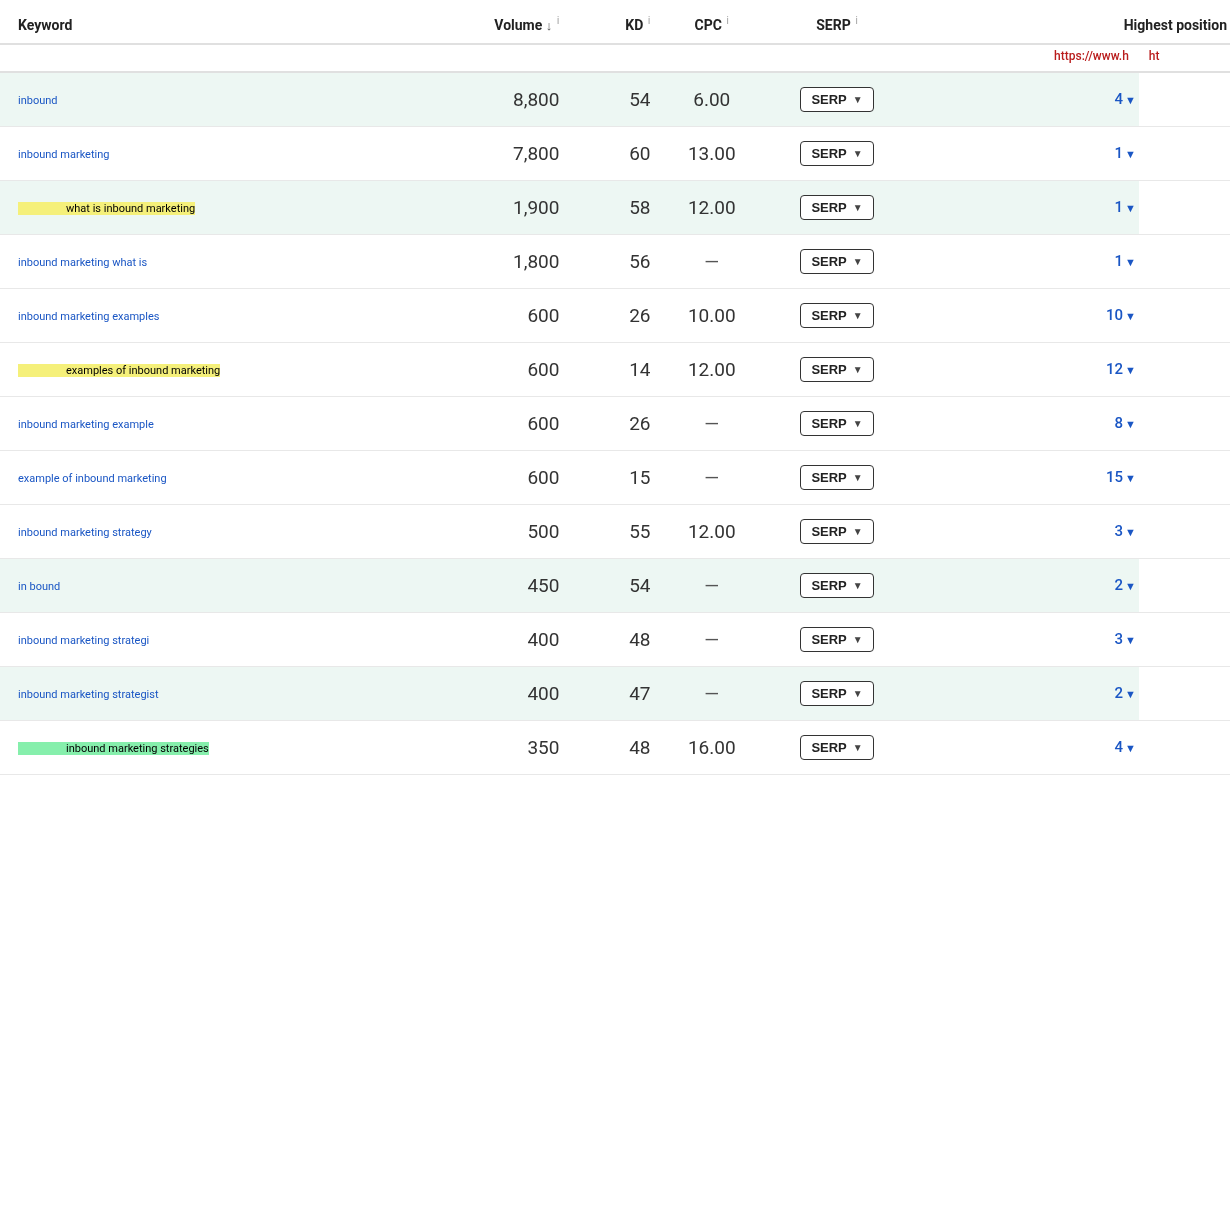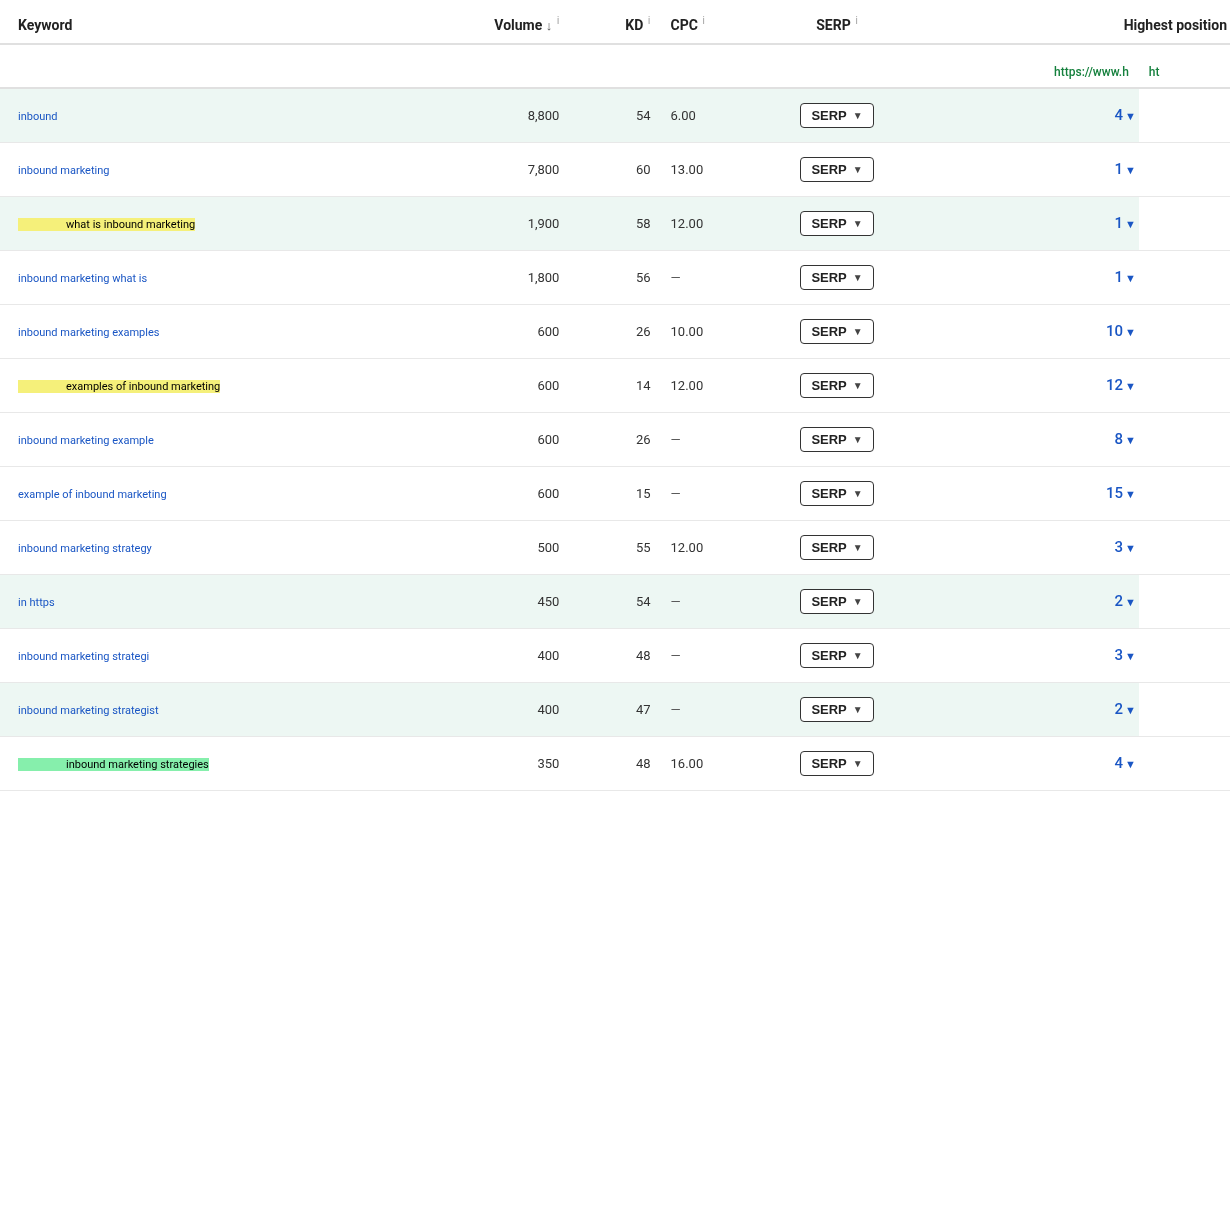--- a/index.html
+++ b/index.html
@@ -42,21 +42,21 @@
     .col-volume {
       width: 130px;
       text-align: right;
     }
     .col-kd {
       width: 80px;
       text-align: right;
     }
     .col-cpc {
       width: 90px;
-      text-align: left;
+      text-align: center;
     }
     .col-serp {
       width: 130px;
       text-align: center;
     }
     .col-highest {
       width: 200px;
       text-align: right;
       padding-right: 3px;
     }
@@ -72,21 +72,21 @@
       text-decoration: none;
       font-size: 11px;
     }
     .highlight {
       background-color: #f5f07a;
       display: inline;
       padding-left: 48px;
     }
     .num-value {
       color: #333;
-      font-size: 13px;
+      font-size: 19px;
     }
     .dash {
       color: #555;
     }
     .serp-btn {
       border: 1.5px solid #333;
       border-radius: 4px;
       padding: 4px 10px;
       font-size: 13px;
       font-weight: 600;
@@ -122,24 +122,24 @@
       margin-left: 1px;
     }
     .sort-icon {
       font-size: 13px;
       color: #555;
     }
     thead tr:first-child th.col-highest {
       border-bottom: none;
     }
     .subheader-row td, .subheader-row th {
-      padding-top: 20px;
+      padding-top: 4px;
       padding-bottom: 8px;
       font-size: 12px;
-      color: #15803d;
+      color: #b91c1c;
       font-weight: 500;
       border-bottom: 1px solid #e0e0e0;
     }
   </style>
 </head>
 <body>
 
 <div class="table-container">
   <table>
     <thead>
@@ -276,21 +276,21 @@
           <td class="col-volume num-value">500</td>
           <td class="col-kd num-value">55</td>
           <td class="col-cpc num-value">12.00</td>
           <td class="col-serp"><button class="serp-btn">
               <span>SERP</span>
               <span class="arrow-down">▼</span>
             </button></td>
           <td class="col-highest"><span class="position-val">3</span><span class="position-arrow">▼</span></td>
         </tr>
         <tr class="row-highlight">
-          <td class="col-keyword"><a class="keyword-link" href="#">in https</a></td>
+          <td class="col-keyword"><a class="keyword-link" href="#">in bound</a></td>
           <td class="col-volume num-value">450</td>
           <td class="col-kd num-value">54</td>
           <td class="col-cpc num-value"><span class="dash">—</span></td>
           <td class="col-serp"><button class="serp-btn">
               <span>SERP</span>
               <span class="arrow-down">▼</span>
             </button></td>
           <td class="col-highest"><span class="position-val">2</span><span class="position-arrow">▼</span></td>
         </tr>
         <tr>

